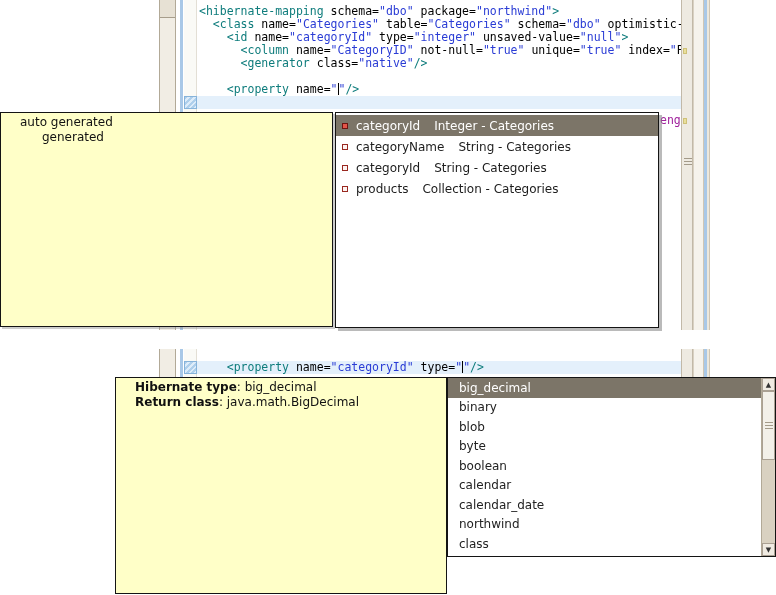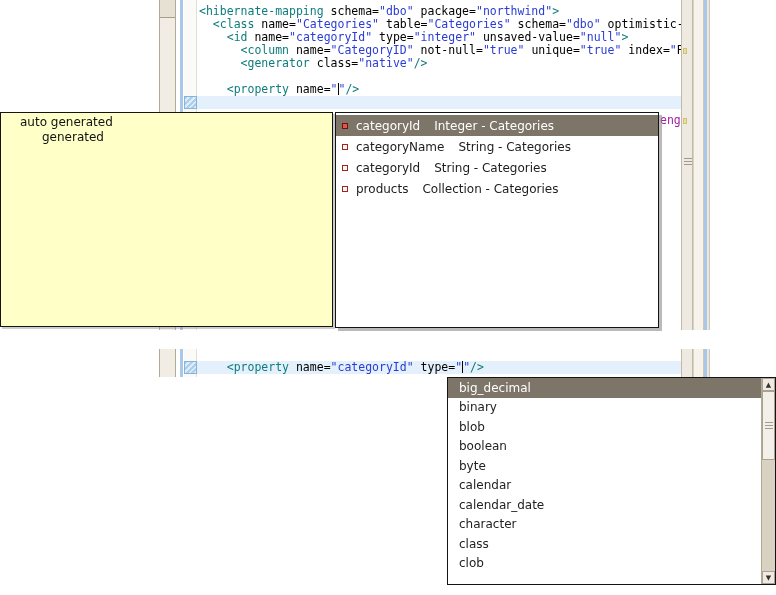--- a/index.html
+++ b/index.html
@@ -138,46 +138,50 @@
     <div class="code" style="left:2px;top:12px;">
         <div class="cl">    <span class="tg">&lt;property</span> name=<span class="vl">"categoryId"</span> type=<span class="vl">"</span><span class="cursor"></span><span class="vl">"</span><span class="tg">/&gt;</span></div>
       </div>
   </div>
 
   <div class="abs ovr" style="left:681px;top:349px;width:12px;height:28px;"></div>
   <div class="abs strip2" style="left:693px;top:349px;width:11px;height:28px;"></div>
   <div class="abs blueline" style="left:704px;top:349px;width:3px;height:28px;"></div>
   <div class="abs" style="left:707px;top:349px;width:3px;height:28px;background:#ece8de;border-right:1px solid #cfc6b5;"></div>
 
-
-  <div class="abs list" style="left:447px;top:377px;width:329px;height:208px;">
+  <div class="abs tooltip" style="left:115px;top:377px;width:332px;height:217px;box-shadow:none;">
+    <div><b>Hibernate type</b><span>: big_decimal</span></div>
+    <div><b>Return class</b><span>: java.math.BigDecimal</span></div>
+  </div>
+
+  <div class="abs list" style="left:447px;top:377px;width:329px;height:180px;">
     <div class="lrows">
         <div class="lrow sel">
           <span>big_decimal</span>
         </div>
         <div class="lrow">
           <span>binary</span>
         </div>
         <div class="lrow">
           <span>blob</span>
         </div>
         <div class="lrow">
+          <span>byte</span>
+        </div>
+        <div class="lrow">
           <span>boolean</span>
         </div>
         <div class="lrow">
-          <span>byte</span>
-        </div>
-        <div class="lrow">
           <span>calendar</span>
         </div>
         <div class="lrow">
           <span>calendar_date</span>
         </div>
         <div class="lrow">
-          <span>character</span>
+          <span>northwind</span>
         </div>
         <div class="lrow">
           <span>class</span>
         </div>
         <div class="lrow">
           <span>clob</span>
         </div>
       </div>
     <div class="sbar">
       <div class="sbtn" style="top:0;">

